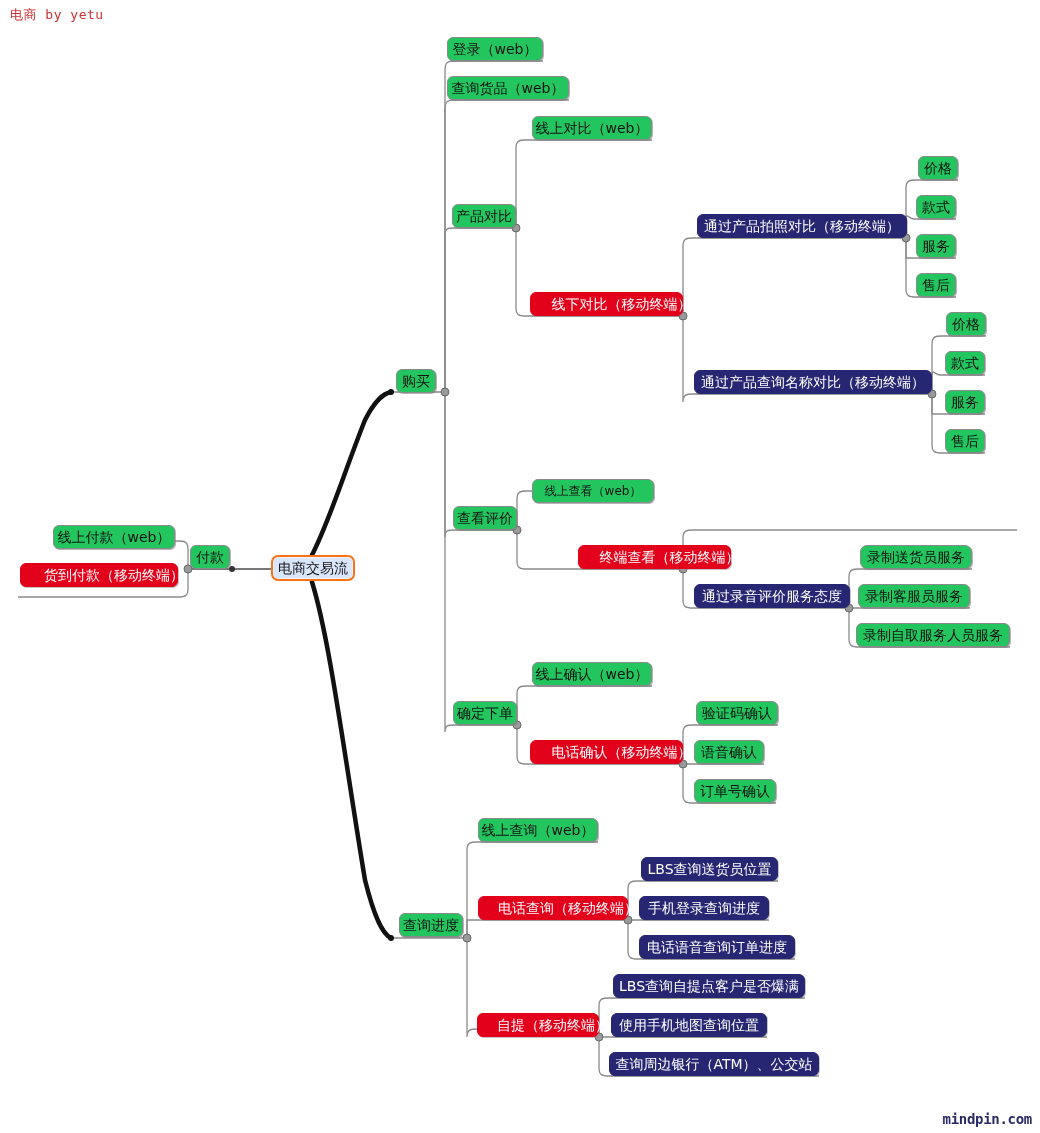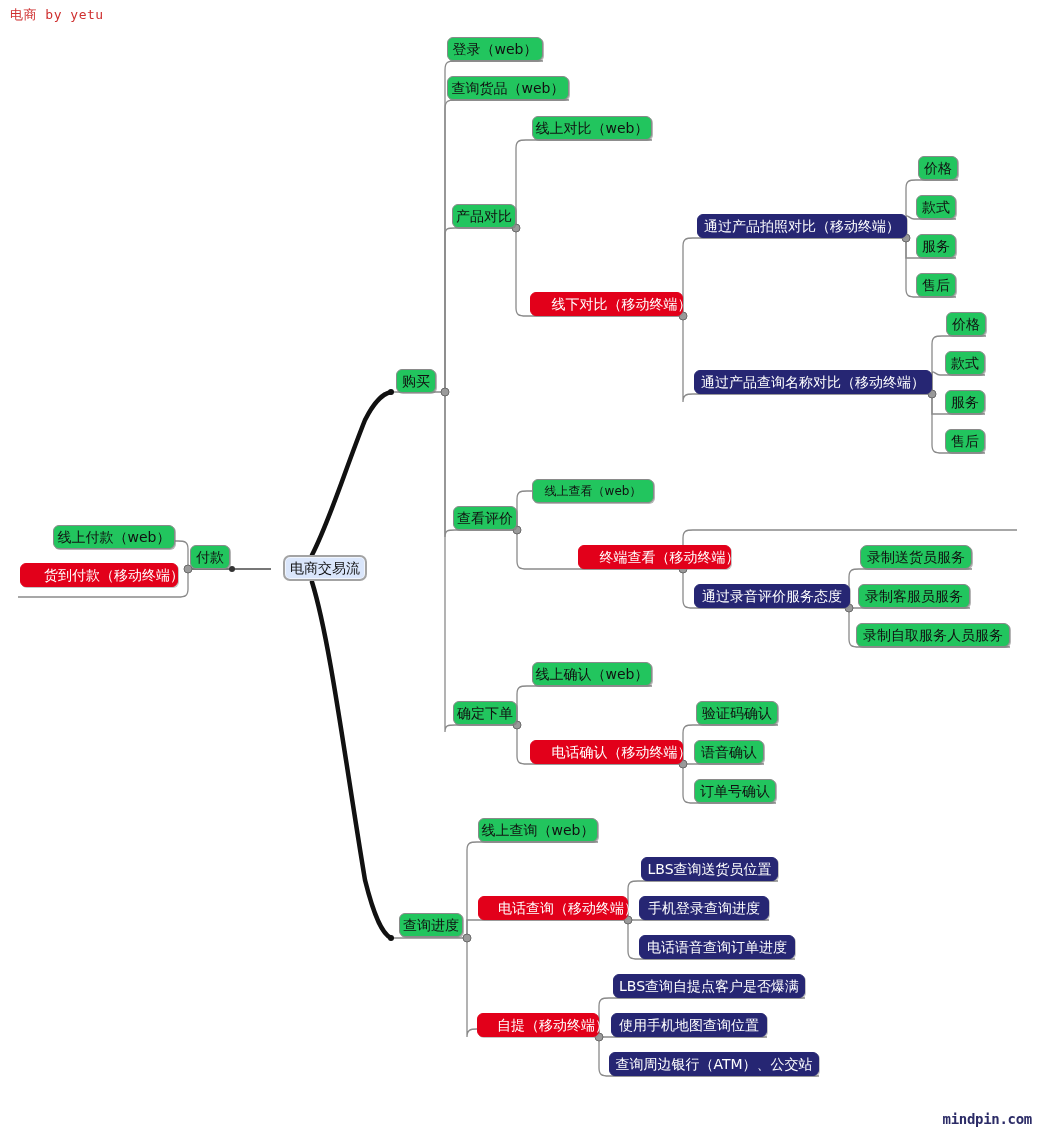--- a/index.html
+++ b/index.html
@@ -71,25 +71,24 @@
     padding-left: 36px;
   }
   .node.blue {
     background: #262673;
     border: 1px solid #262673;
     color: #ffffff;
     box-shadow: 1px 1px 0 rgba(140,140,140,0.5);
   }
   .node.root {
     background: #dae6fb;
-    border: 2px solid #a3a3a3;
+    border: 2px solid #f97316;
     color: #111111;
     border-radius: 7px;
     box-shadow: 0 0 0 1px rgba(255,255,255,0.6) inset;
-    margin-left: 12px;
   }
   .cjk {
     font-family: "DejaVu Sans", "Liberation Sans", sans-serif;
   }
 </style>
 </head>
 <body>
 
 <svg id="canvas" viewBox="0 0 1040 1133" xmlns="http://www.w3.org/2000/svg">
 

